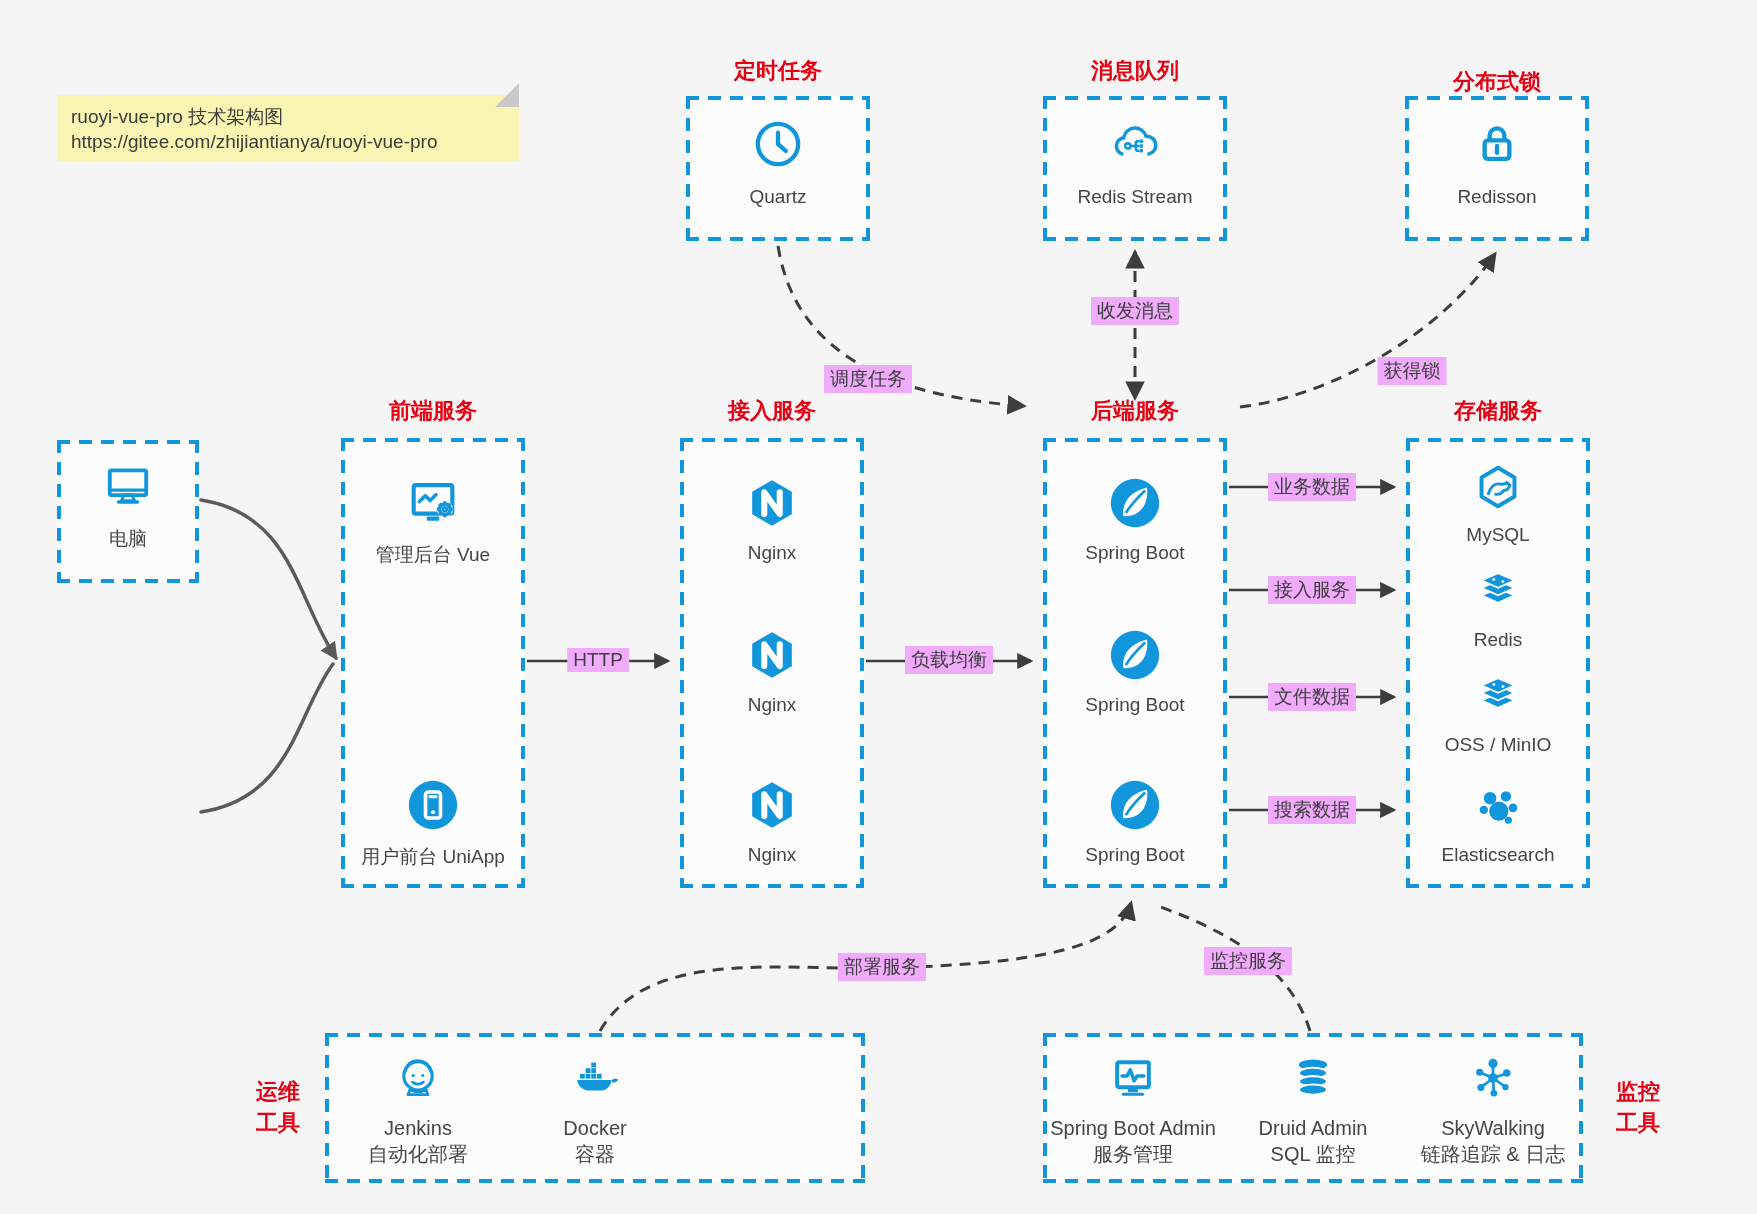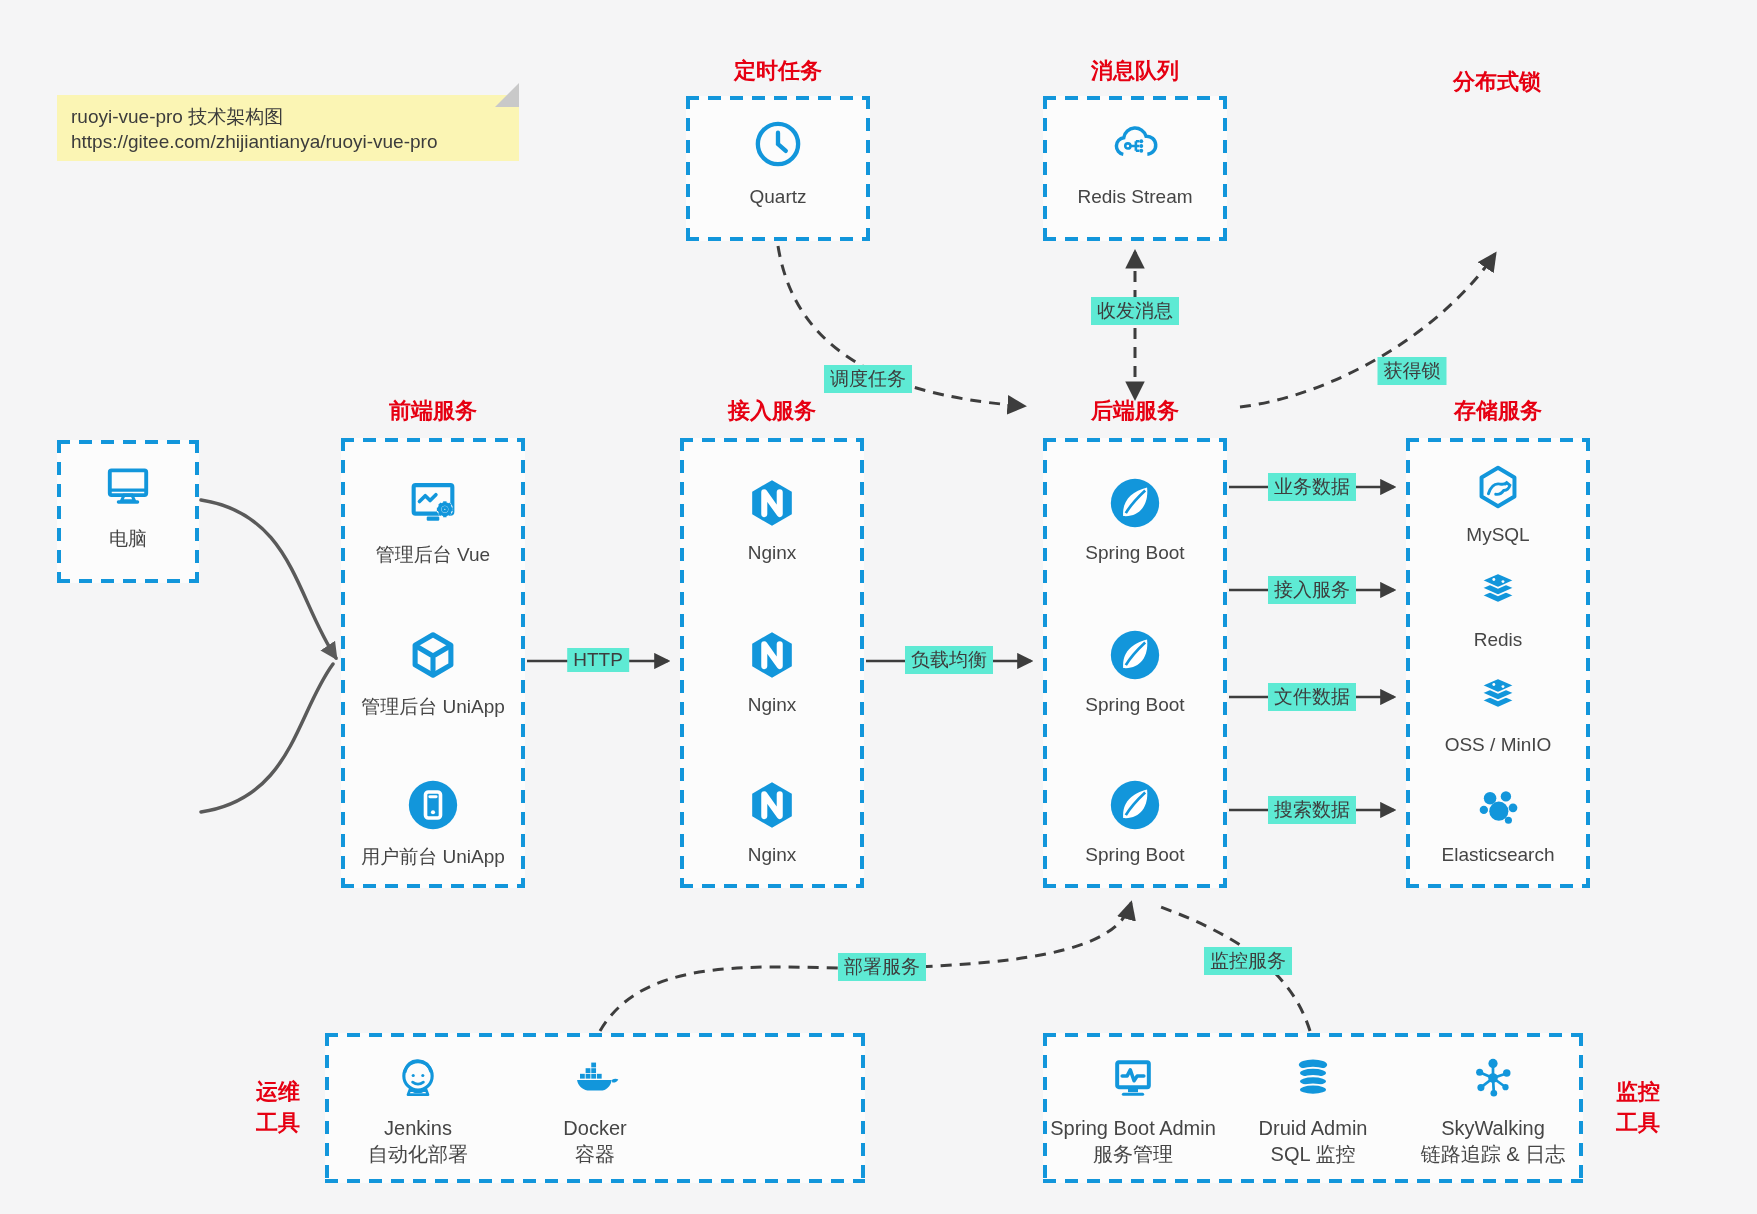--- a/index.html
+++ b/index.html
@@ -22,21 +22,21 @@
   .rtitle{position:absolute;width:220px;text-align:center;transform:translateX(-50%);
           color:#e60012;font-weight:bold;font-size:22px;z-index:2;}
   .item{position:absolute;left:0;right:0;text-align:center;}
   .item .lbl{font-size:19px;color:#454545;}
   .ic{display:inline-block;color:#1296db;}
   .ic svg{display:block;}
   .wires{position:absolute;left:0;top:0;z-index:3;pointer-events:none;}
   .wires .s{stroke:#3d3d3d;stroke-width:2.5;fill:none;}
   .wires .c{stroke:#5a5a5a;stroke-width:3.5;fill:none;stroke-linecap:round;}
   .wires .d{stroke:#3d3d3d;stroke-width:3;fill:none;stroke-dasharray:11 8;}
-  .elabel{position:absolute;transform:translate(-50%,-50%);background:#5eead4;
+  .elabel{position:absolute;transform:translate(-50%,-50%);background:#f0abfc;
           padding:1px 6px;font-size:19px;color:#3d3d3d;white-space:nowrap;z-index:4;}
   .sidelabel{position:absolute;width:80px;text-align:center;color:#e60012;font-weight:bold;
           font-size:22px;line-height:31px;z-index:2;}
   .b2{font-size:20px;line-height:26px;color:#454545;}
 </style>
 </head>
 <body>
 
 <div class="canvas">
 
@@ -97,20 +97,32 @@
             <circle cx="14.9" cy="10.7" r="0.9" fill="currentColor"></circle>
             <circle cx="14.9" cy="12.9" r="0.9" fill="currentColor"></circle>
             <circle cx="14.9" cy="15.1" r="0.9" fill="currentColor"></circle>
           </svg>
       </span>
       <div class="lbl" style="margin-top:12px;">Redis Stream</div>
     </div>
   </div>
 
   <div class="rtitle" style="left:1497px;top:67px;">分布式锁</div>
+  <div class="dbox" style="left:1405px;top:96px;width:184px;height:145px;">
+    <div class="item" style="top:22px;">
+      <span class="ic">
+        <svg width="52" height="52" viewBox="0 0 24 24">
+            <rect x="6.3" y="10.3" width="11.4" height="8.6" rx="1.6" fill="none" stroke="currentColor" stroke-width="2"></rect>
+            <path d="M8.6 10.3 V8.2 a3.4 3.4 0 0 1 6.8 0 v2.1" fill="none" stroke="currentColor" stroke-width="2"></path>
+            <path d="M12 12.9 v3.2" stroke="currentColor" stroke-width="2" stroke-linecap="round"></path>
+          </svg>
+      </span>
+      <div class="lbl" style="margin-top:12px;">Redisson</div>
+    </div>
+  </div>
 
   <div class="dbox" style="left:57px;top:440px;width:142px;height:143px;">
     <div class="item" style="top:20px;">
       <span class="ic">
         <svg width="52" height="52" viewBox="0 0 24 24">
             <rect x="3.6" y="4.8" width="16.8" height="11.4" rx="0.8" fill="none" stroke="currentColor" stroke-width="1.8"></rect>
             <path d="M3.6 13.9 H20.4" stroke="currentColor" stroke-width="1.4"></path>
             <path d="M10.2 16.2 l-1.2 2.6 h6 l-1.2-2.6 z" fill="none" stroke="currentColor" stroke-width="1.4"></path>
             <path d="M7.6 19.4 h8.8" stroke="currentColor" stroke-width="1.6" stroke-linecap="round"></path>
           </svg>
@@ -138,29 +150,20 @@
               <path d="M14.6 12.3 l.8 .8"></path>
               <path d="M18.4 16.1 l.8 .8"></path>
               <path d="M19.2 12.3 l-.8 .8"></path>
               <path d="M15.4 16.1 l-.8 .8"></path>
             </g>
             <rect x="9.4" y="17.6" width="5.2" height="1.7" rx="0.5" fill="currentColor"></rect>
           </svg>
       </span>
       <div class="lbl" style="margin-top:6px;">管理后台 Vue</div>
     </div>
-    <div class="item" style="top:188px;">
-      <span class="ic">
-        <svg width="58" height="58" viewBox="0 0 24 24">
-            <path d="M12 3.6 L19.4 7.9 V16.1 L12 20.4 L4.6 16.1 V7.9 Z" fill="none" stroke="currentColor" stroke-width="2.1" stroke-linejoin="round"></path>
-            <path d="M12 12.4 V19.6 M12 12.4 L6 8.9 M12 12.4 L18 8.9" fill="none" stroke="currentColor" stroke-width="2.1" stroke-linecap="round"></path>
-          </svg>
-      </span>
-      <div class="lbl" style="margin-top:6px;">管理后台 UniApp</div>
-    </div>
     <div class="item" style="top:338px;">
       <span class="ic">
         <svg width="58" height="58" viewBox="0 0 24 24">
             <circle cx="12" cy="12" r="10" fill="currentColor"></circle>
             <rect x="8.9" y="6.6" width="6.2" height="10.8" rx="1.2" fill="none" stroke="#fff" stroke-width="1.5"></rect>
             <path d="M10.7 8.6 h2.6" stroke="#fff" stroke-width="1.2" stroke-linecap="round"></path>
             <circle cx="12" cy="15" r="0.85" fill="#fff"></circle>
           </svg>
       </span>
       <div class="lbl" style="margin-top:6px;">用户前台 UniApp</div>

